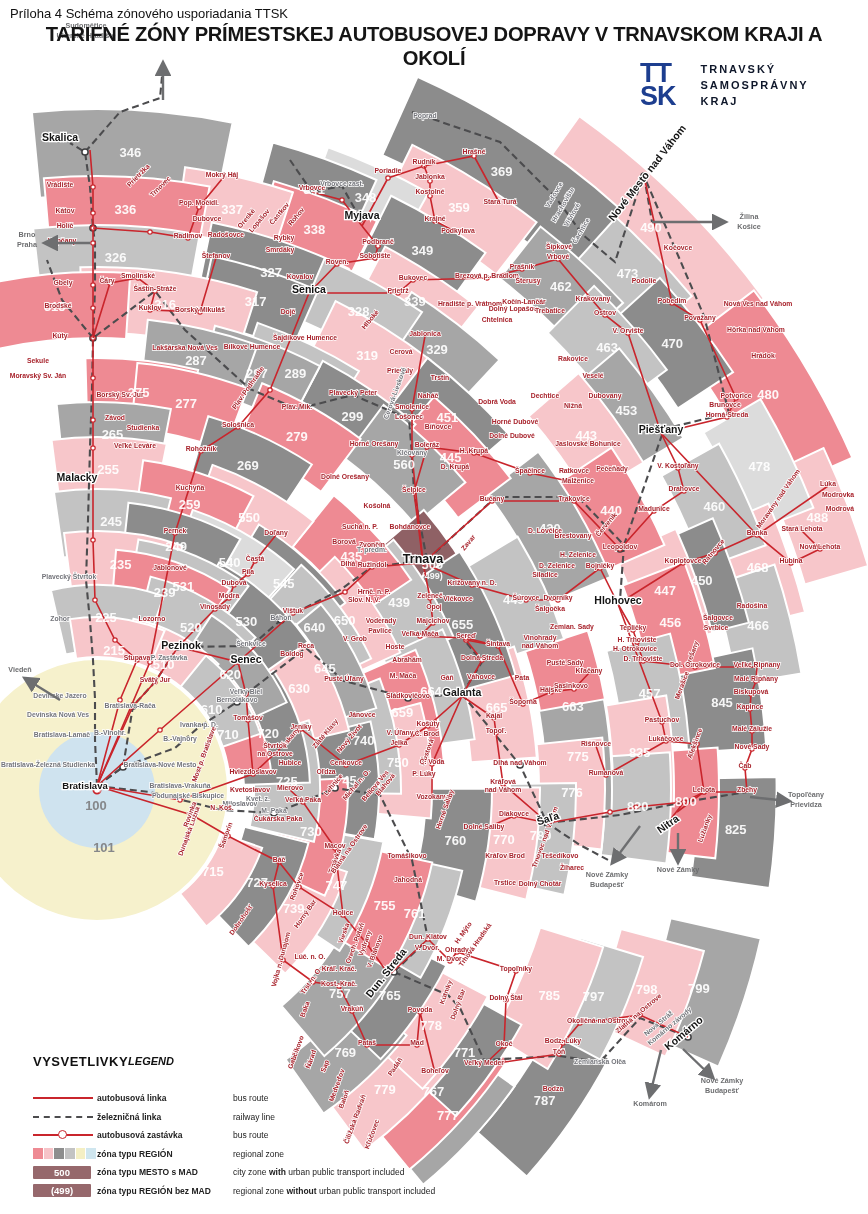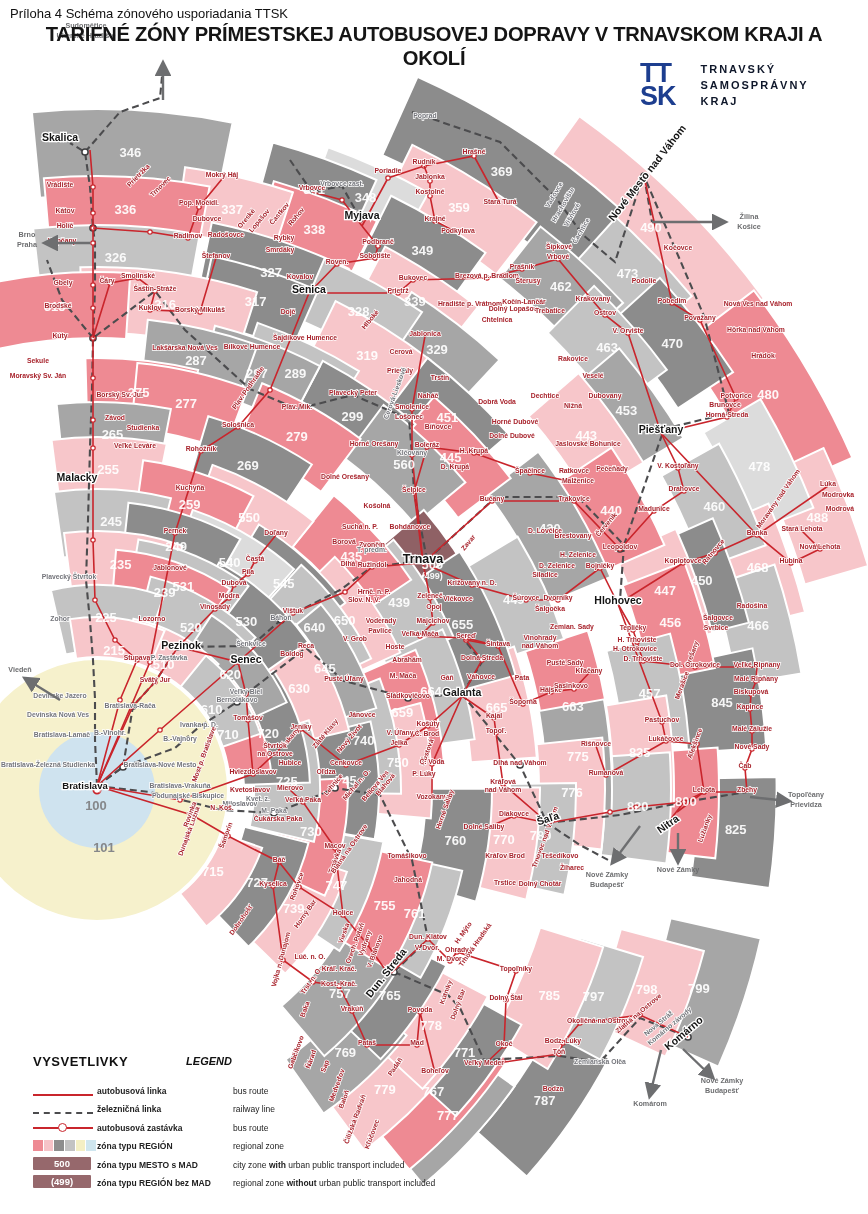--- a/index.html
+++ b/index.html
@@ -6,24 +6,24 @@
   .page{position:relative;width:868px;height:1214px;background:#fff;overflow:hidden;
         font-family:"Liberation Sans",sans-serif}
   .caption{position:absolute;top:6px;left:10px;font-size:13px;color:#111}
   .title{position:absolute;top:22px;left:0;width:100%;text-align:center;font-size:21px;
          font-weight:700;color:#151515;letter-spacing:-.3px;transform:scaleX(.96)}
   .logo{position:absolute;top:60px;left:640px;display:flex;gap:25px;align-items:center}
   .logo .mark{color:#1d3e8f;font-weight:800;font-size:27px;line-height:.86;letter-spacing:-1px}
   .logo .words{color:#0f172a;font-weight:700;font-size:11px;letter-spacing:2px;line-height:1.45;padding-top:2px}
   svg text{font-family:"Liberation Sans",sans-serif}
   .legend{position:absolute;left:33px;top:1054px;width:620px}
-  .legend .hdr{display:flex;gap:58px;margin-bottom:8px}
+  .legend .hdr{display:flex;margin-bottom:20px}
   .legend .hdr .sk{font-weight:800;font-size:13px;letter-spacing:.5px;color:#111}
   .legend .hdr .en{font-weight:700;font-style:italic;font-size:11px;color:#111;padding-top:1px}
-  .lrow{display:flex;align-items:flex-end;height:18.5px}
+  .lrow{display:flex;align-items:center;height:18.5px}
   .lsym{width:64px;flex:0 0 64px;display:flex;align-items:center}
   .lsk{width:136px;flex:0 0 136px;font-size:8.5px;font-weight:700;color:#222}
   .len{font-size:8.5px;color:#222}
   .line-red{width:60px;height:0;border-top:2px solid #c9252c}
   .line-rail{width:60px;height:0;border-top:2px dashed #4c4c4e}
   .symwrap{position:relative;width:60px;height:10px}
   .symwrap .l{position:absolute;top:4px;left:0;width:60px}
   .symwrap .c{position:absolute;top:0;left:25px;width:7px;height:7px;border-radius:50%;background:#fff}
   .symwrap .c.red{border:1.6px solid #c9252c}
   .symwrap .c.blk{border:1.6px solid #4c4c4e}

